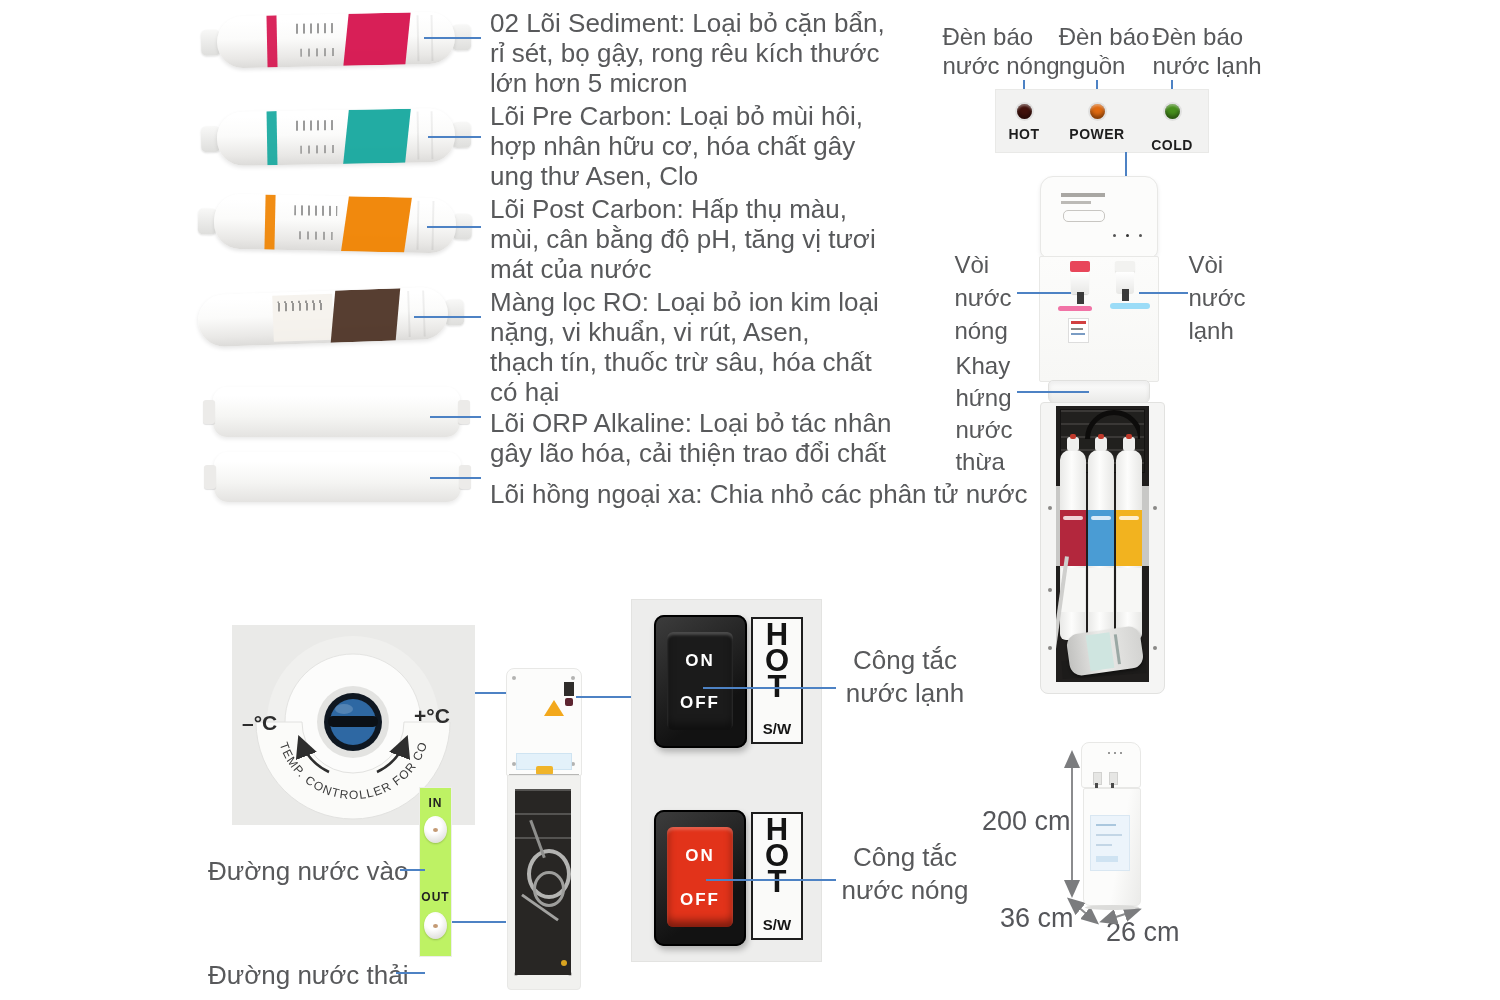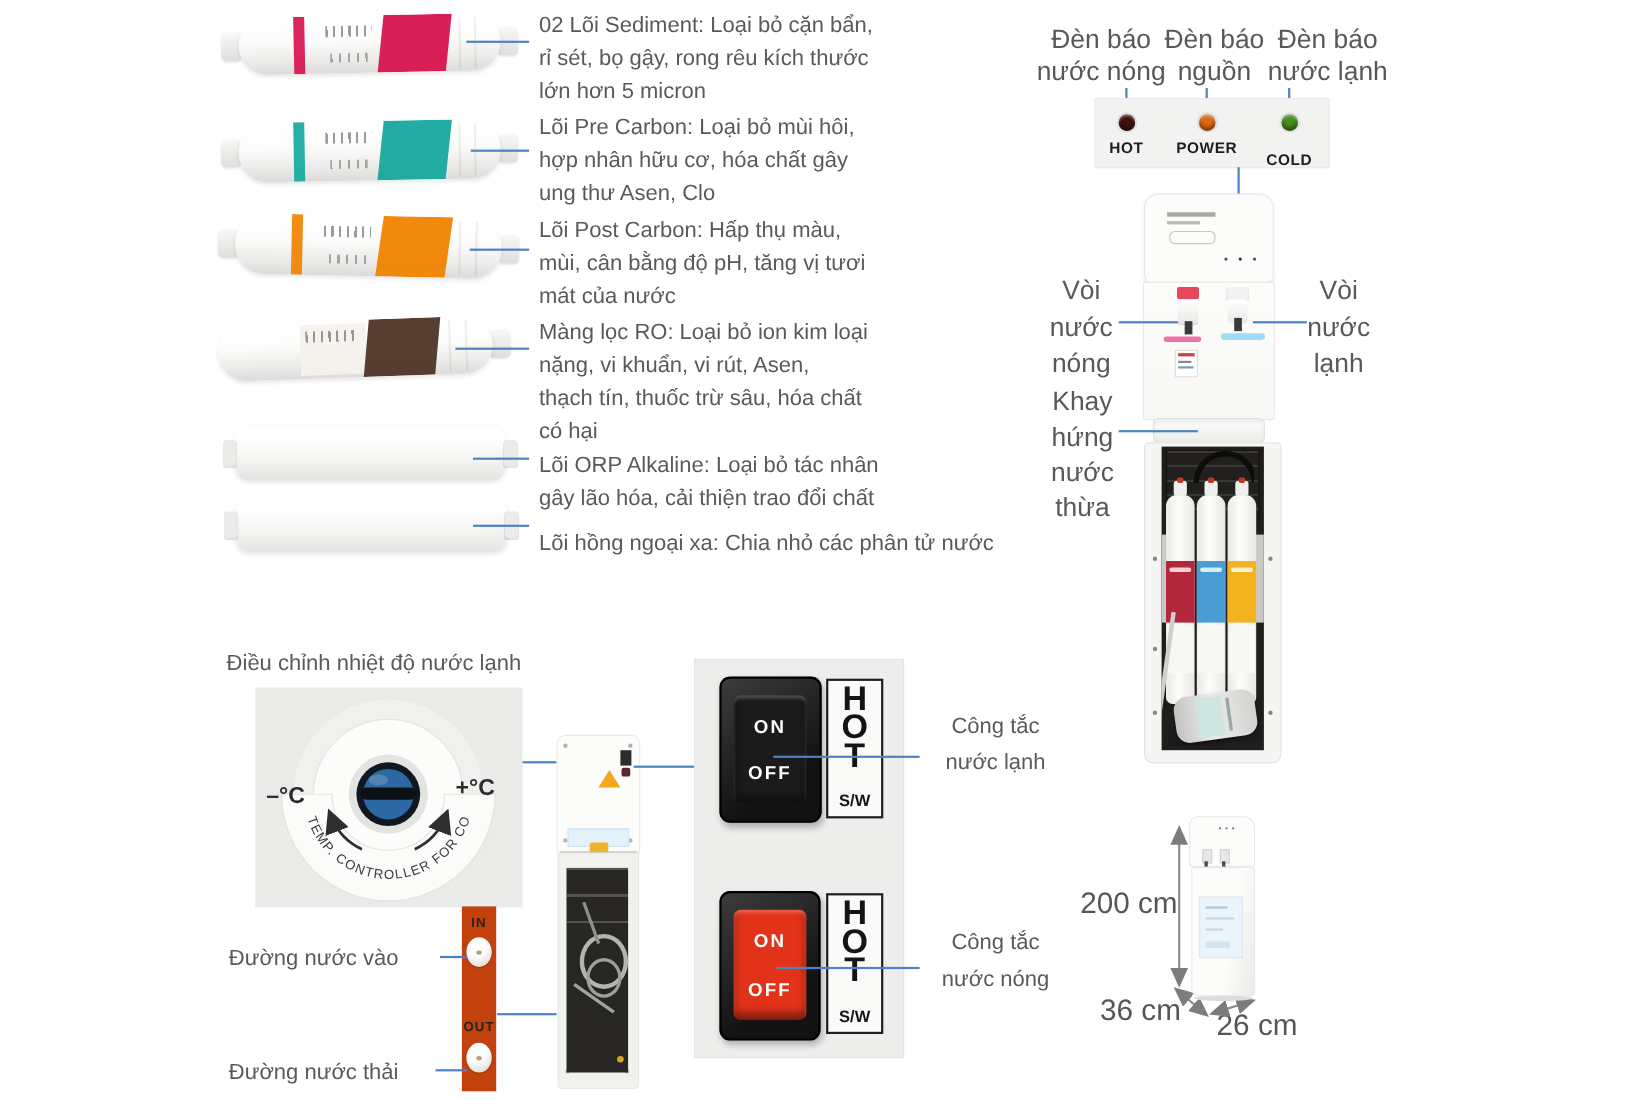--- a/index.html
+++ b/index.html
@@ -1,19 +1,19 @@
 <!DOCTYPE html>
 <html><head>
 <meta charset="utf-8">
 <style>
   html,body{margin:0;padding:0;background:#fff;}
   #stage{position:relative;width:1500px;height:1000px;background:#ffffff;overflow:hidden;
          font-family:"Liberation Sans","DejaVu Sans",sans-serif;}
   .abs{position:absolute;}
-  .t{position:absolute;color:#58595b;font-size:20px;line-height:30px;white-space:pre-line;}
+  .t{position:absolute;color:#58595b;font-size:26px;line-height:30px;white-space:pre-line;}
   .tc{text-align:center;transform:translateX(-50%);}
   .nowrap{white-space:nowrap;}
   .lead{position:absolute;height:2px;background:#4d82c4;}
   .leadv{position:absolute;width:2px;background:#4d82c4;}
 
   
   .capsule{position:absolute;}
   .cap-shell{position:absolute;inset:0;border-radius:26px;overflow:hidden;
     background:linear-gradient(180deg,#ffffff 10%,#fbfbfa 45%,#e9e8e6 82%,#dcdbd9);
     box-shadow:0 2px 4px rgba(0,0,0,.10);}
@@ -33,21 +33,21 @@
   .bar-nub{position:absolute;width:12px;height:24px;top:50%;transform:translateY(-50%);
     background:#ecebe9;border-radius:3px;box-shadow:0 1px 1px rgba(0,0,0,.12);}
 
   
   .ind-panel{position:absolute;left:996px;top:90px;width:212px;height:62px;background:#f2f2f1;
     box-shadow:0 0 0 1px #e9e9e7;}
   .led{position:absolute;width:15px;height:15px;border-radius:50%;top:14px;
     box-shadow:inset 0 -3px 4px rgba(0,0,0,.45),inset 0 2px 2px rgba(255,255,255,.35),0 0 0 2px rgba(0,0,0,.07);}
   .ledlab{position:absolute;top:36px;font-size:14px;font-weight:bold;color:#1d1d1d;
     transform:translateX(-50%);letter-spacing:.5px;}
-  .callout{position:absolute;color:#57585a;font-size:24px;line-height:29px;text-align:center;
+  .callout{position:absolute;color:#57585a;font-size:24px;line-height:29px;
     white-space:pre-line;transform:translateX(-50%);}
 
   
   .white-panel{position:absolute;background:#fcfcfb;border:1px solid #e8e8e6;}
   .screw{position:absolute;width:4px;height:4px;border-radius:50%;background:#b3b3b1;}
 
   
   .sw-panel{position:absolute;left:632px;top:600px;width:189px;height:361px;background:#ededec;
     box-shadow:0 0 0 1px #e3e3e1;}
   .bezel{position:absolute;background:linear-gradient(145deg,#3d3d3d,#121212 70%);border-radius:10px;
@@ -285,21 +285,20 @@
 nước
 lạnh</div>
   <div class="callout" style="left:984px;top:350px;line-height:32px;">Khay
 hứng
 nước
 thừa</div>
   <div class="lead" style="left:1017px;top:292px;width:54px;"></div>
   <div class="lead" style="left:1139px;top:292px;width:49px;"></div>
   <div class="lead" style="left:1017px;top:391px;width:72px;"></div>
 
-  <div class="t nowrap" style="left:206px;top:588px;">Điều chỉnh nhiệt độ nước lạnh</div>
   <div class="abs" style="left:232px;top:625px;width:243px;height:200px;background:#eaeae8;">
     <svg width="243" height="200" viewBox="0 0 243 200">
       <defs>
         <marker id="cah" markerWidth="9" markerHeight="9" refX="6" refY="4.5" orient="auto">
           <path d="M0,0 L9,4.5 L0,9 Z" fill="#2e2e2e"></path>
         </marker>
       </defs>
       <circle cx="121" cy="97" r="86" fill="#f0f0ee"></circle>
       <circle cx="121" cy="97" r="68" fill="#fcfcfb" stroke="#e4e4e2"></circle>
       <path d="M 24 97 A 97 97 0 0 0 218 97 L 172 97 A 51 51 0 0 1 70 97 Z" fill="#fbfbf9" stroke="#e2e2e0"></path>
@@ -341,21 +340,21 @@
       <div class="abs" style="left:0;top:0;right:0;height:70px;background:repeating-linear-gradient(180deg,rgba(150,150,148,.4) 0 2px,transparent 2px 24px);"></div>
       <div class="abs" style="left:12px;top:60px;width:36px;height:42px;border:4px solid #b4b4b2;border-radius:50%;"></div>
       <div class="abs" style="left:18px;top:82px;width:26px;height:30px;border:3px solid #9e9e9c;border-radius:50%;"></div>
       <div class="abs" style="left:3px;top:117px;width:44px;height:3px;background:#a2a2a0;transform:rotate(35deg);"></div>
       <div class="abs" style="left:21px;top:30px;width:3px;height:40px;background:#8e8e8c;transform:rotate(-20deg);"></div>
       <div class="abs" style="left:46px;top:171px;width:6px;height:6px;background:#d9a420;border-radius:50%;"></div>
     </div>
   </div>
   <div class="lead" style="left:576px;top:696px;width:56px;"></div>
 
-  <div class="abs" style="left:420px;top:824px;width:31px;height:168px;background:#c2410c;box-shadow:0 0 0 1px #ededeb;">
+  <div class="abs" style="left:420px;top:788px;width:31px;height:168px;background:#bef264;box-shadow:0 0 0 1px #ededeb;">
     <div class="plab" style="top:8px;">IN</div>
     <div class="port" style="left:4px;top:28px;"></div>
     <div class="plab" style="top:102px;">OUT</div>
     <div class="port" style="left:4px;top:124px;"></div>
   </div>
   <div class="t nowrap" style="left:208px;top:856px;">Đường nước vào</div>
   <div class="t nowrap" style="left:208px;top:960px;">Đường nước thải</div>
   <div class="lead" style="left:400px;top:869px;width:25px;"></div>
   <div class="lead" style="left:396px;top:972px;width:29px;"></div>
   <div class="lead" style="left:452px;top:921px;width:54px;"></div>

